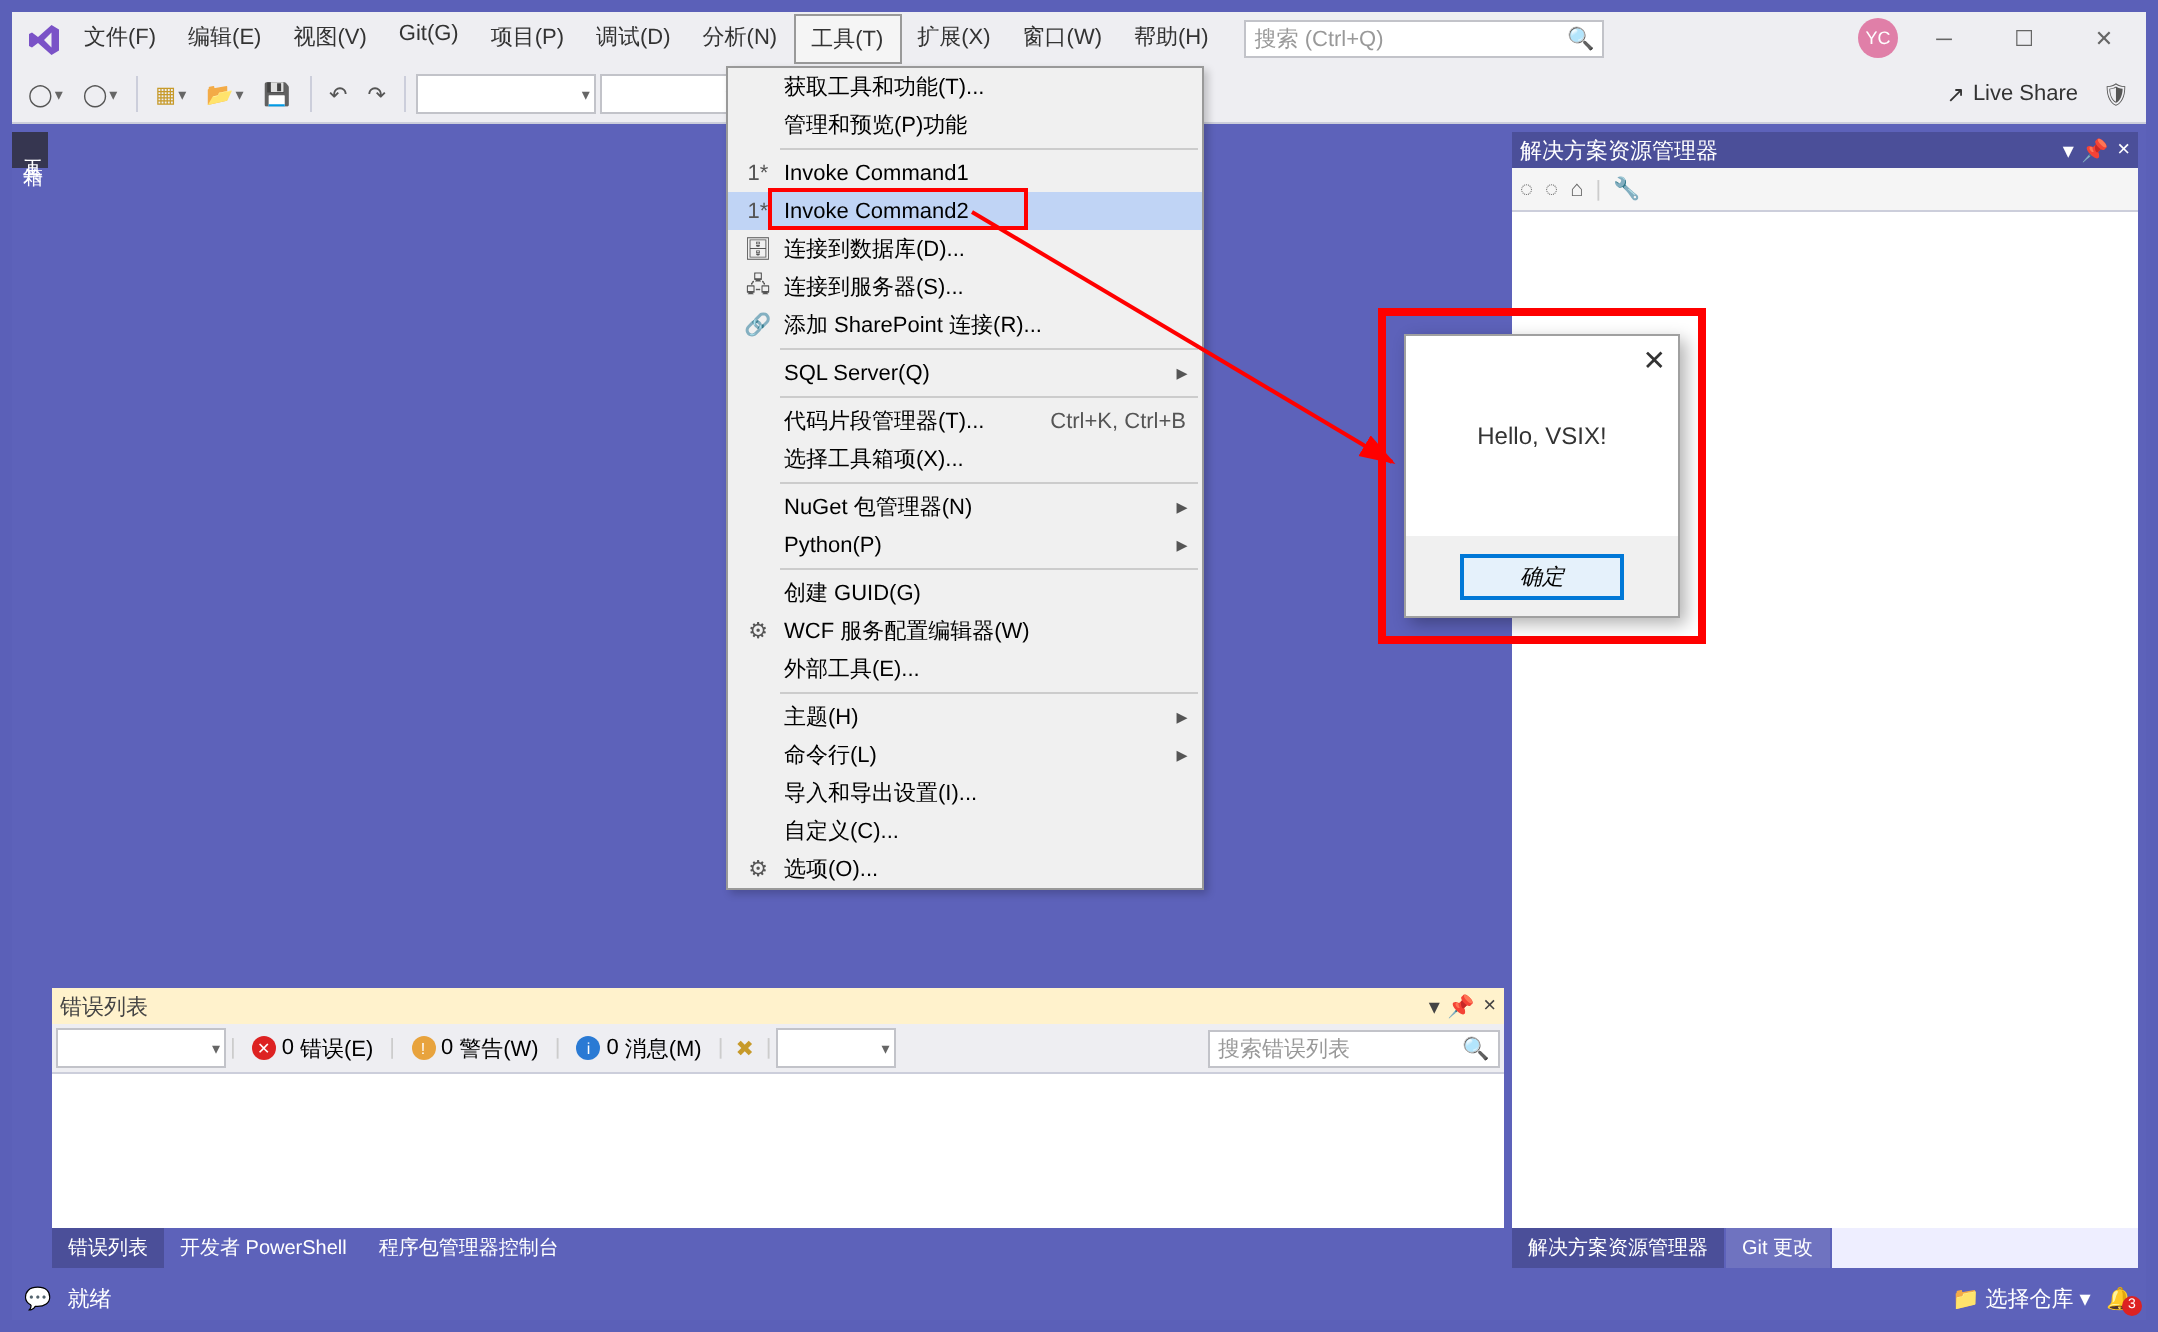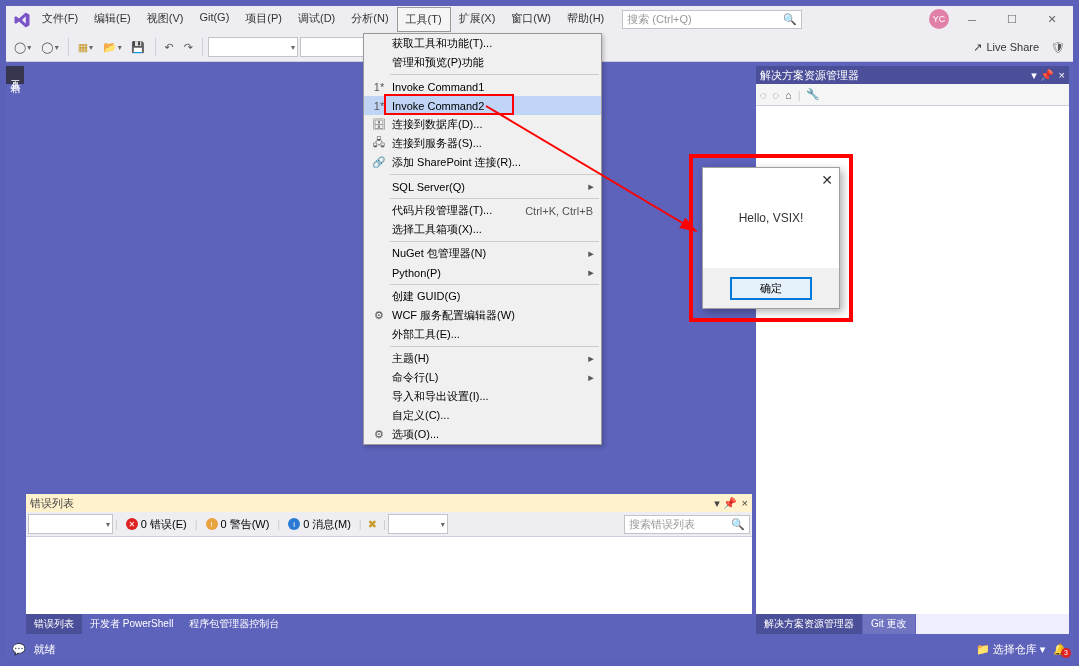--- a/index.html
+++ b/index.html
@@ -40,21 +40,21 @@
 .panel-tab { padding:3px 8px; background:#4b4f99; color:#fff; border-right:1px solid #5d62ba; font-size:10px; }
 .panel-tab.inactive { background:#6f73c0; }
 
 
 .error-panel { position:absolute; left:20px; right:321px; bottom:4px; height:140px; display:flex; flex-direction:column; }
 .error-hdr { height:18px; background:#fff2cc; color:#444; padding:0 4px; display:flex; align-items:center; justify-content:space-between; font-size:10px; }
 .error-tb { height:25px; background:#eeeef2; display:flex; align-items:center; gap:2px; padding:0 2px; border-bottom:1px solid #cccedb; }
 .err-combo { height:20px; width:85px; border:1px solid #c2c3c9; background:#fff; display:flex; align-items:center; justify-content:flex-end; padding:0 2px; }
 .err-filter { display:flex; align-items:center; gap:3px; padding:0 6px; }
 .err-dot { width:12px; height:12px; border-radius:50%; display:flex; align-items:center; justify-content:center; color:#fff; font-size:8px; }
-.err-search { margin-left:auto; width:126px; height:19px; border:1px solid #c2c3c9; background:#fff; padding:0 4px; color:#999; display:flex; align-items:center; justify-content:space-between; }
+.err-search { margin-left:auto; width:146px; height:19px; border:1px solid #c2c3c9; background:#fff; padding:0 4px; color:#999; display:flex; align-items:center; justify-content:space-between; }
 .error-body { flex:1; background:#fff; }
 .error-tabs { height:20px; display:flex; background:#5d62ba; }
 .err-tab { padding:3px 8px; color:#fff; font-size:10px; }
 .err-tab.active { background:#4b4f99; }
 
 
 .dropdown { position:absolute; left:357px; top:27px; width:239px; background:#f0f0f0; border:1px solid #999; box-shadow:2px 2px 4px rgba(0,0,0,0.2); }
 .dd-item { height:19px; display:flex; align-items:center; padding:0 4px; position:relative; }
 .dd-item.highlighted { background:#c0d4f5; }
 .dd-icon { width:22px; display:flex; align-items:center; justify-content:center; color:#555; font-size:11px; }
@@ -63,21 +63,21 @@
 .dd-arrow { width:12px; text-align:center; color:#555; }
 .dd-sep { height:1px; background:#ccc; margin:2px 2px 2px 26px; }
 .dd-redbox { position:absolute; border:2px solid red; pointer-events:none; }
 
 
 .dialog-redbox { position:absolute; left:683px; top:148px; width:164px; height:168px; border:4px solid red; }
 .dialog { position:absolute; left:9px; top:9px; right:9px; bottom:9px; background:#fff; border:1px solid #a0a0a0; display:flex; flex-direction:column; box-shadow:3px 3px 8px rgba(0,0,0,0.3); }
 .dlg-close { position:absolute; right:6px; top:4px; font-size:14px; color:#333; }
 .dlg-body { flex:1; display:flex; align-items:center; justify-content:center; font-size:12px; color:#333; }
 .dlg-footer { height:40px; background:#f0f0f0; display:flex; align-items:center; justify-content:center; }
-.dlg-btn { width:82px; height:23px; border:2px solid #0078d7; background:#e5f1fb; display:flex; align-items:center; justify-content:center; font-size:11px; }
+.dlg-btn { width:82px; height:23px; border:2px solid #0078d7; background:#e5f1fb; display:flex; align-items:center; justify-content:center; font-size:11px;font-style:italic; }
 
 
 .arrow-svg { position:absolute; left:0; top:0; pointer-events:none; }
 
 
 .status { position:absolute; left:0; right:0; bottom:0; height:22px; background:#5d62ba; color:#fff; display:flex; align-items:center; padding:0 6px; gap:8px; font-size:10px; }
 .status .right { margin-left:auto; display:flex; align-items:center; gap:8px; }
 .bell { position:relative; }
 .bell-badge { position:absolute; right:-4px; bottom:-2px; width:10px; height:10px; background:#d22; border-radius:50%; color:#fff; font-size:7px; display:flex; align-items:center; justify-content:center; }
 

